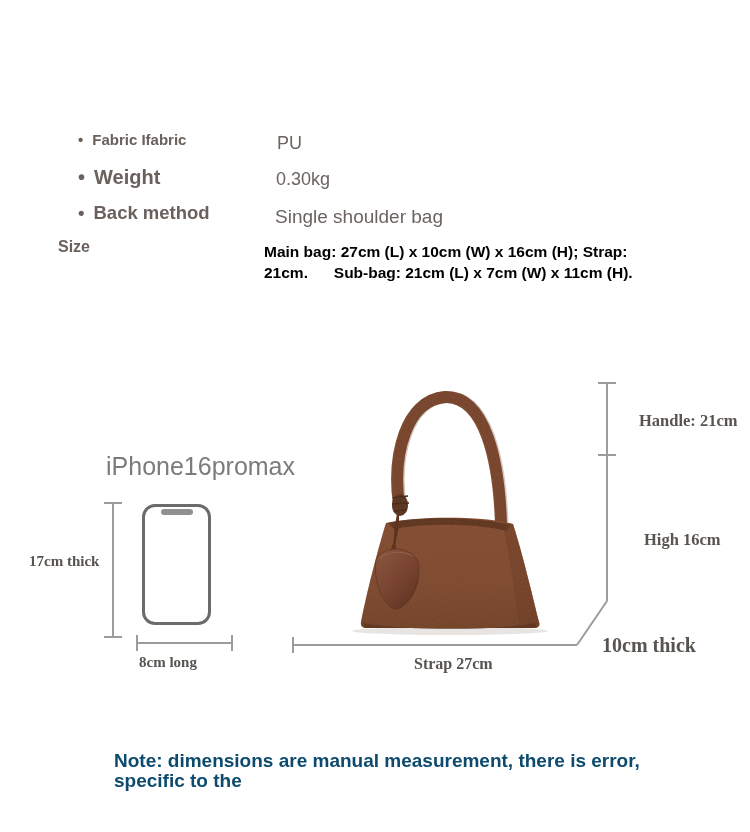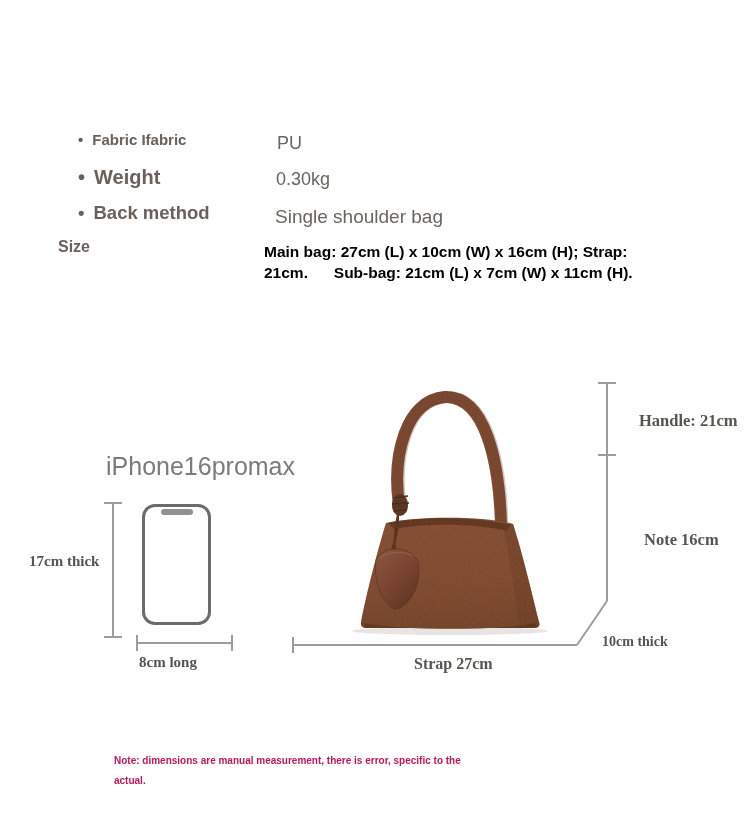--- a/index.html
+++ b/index.html
@@ -26,36 +26,36 @@
   .row3v{left:264px;top:241px;font-size:15.5px;font-weight:bold;line-height:21px;color:#000000;}
   .row3v div{white-space:pre;}
   
   .dlabel{position:absolute;font-weight:bold;color:#585450;font-family:Liberation Serif, serif;}
   .iphone-label{position:absolute;left:106px;top:442px;font-size:25px;font-weight:normal;color:#7b7b7b;margin-top:10px;}
   .lbl-17cm{left:29px;top:553px;font-size:15px;}
   .lbl-8cm{left:139px;top:654px;font-size:15px;}
   .lbl-length{left:414px;top:655px;font-size:16px;}
   .lbl-handle{left:639px;top:411px;font-size:16.5px;}
   .lbl-high{left:644px;top:530px;font-size:16.5px;}
-  .lbl-thick{left:602px;top:634px;font-size:14px;}
+  .lbl-thick{left:602px;top:634px;font-size:20px;}
   
   .phone{
     position:absolute;left:142px;top:504px;width:63px;height:115px;
     border:3.5px solid #6b6b6b;border-radius:13px;background:#ffffff;
   }
   .phone-notch{
     position:absolute;top:2px;left:50%;transform:translateX(-50%);
     width:32px;height:6px;border-radius:3px;background:#909090;
   }
   
   .svg-layer{position:absolute;left:0;top:0;width:750px;height:832px;}
   
   .note{
     position:absolute;left:114px;top:751px;width:560px;
-    font-size:10px;font-weight:bold;color:#be185d;line-height:19.5px;
+    font-size:19px;font-weight:bold;color:#0c4a6e;line-height:19.5px;
   }
 </style>
 </head>
 <body>
 
 <div class="canvas">
 
 
   <div class="spec-label row0l">
     <span class="bullet">•</span>
@@ -85,21 +85,21 @@
 
   <div class="iphone-label">iPhone16promax</div>
 
   <div class="phone">
     <div class="phone-notch"></div>
   </div>
 
   <div class="dlabel lbl-17cm">17cm thick</div>
   <div class="dlabel lbl-8cm">8cm long</div>
   <div class="dlabel lbl-handle">Handle: 21cm</div>
-  <div class="dlabel lbl-high">Note 16cm</div>
+  <div class="dlabel lbl-high">High 16cm</div>
   <div class="dlabel lbl-thick">10cm thick</div>
   <div class="dlabel lbl-length">Strap 27cm</div>
 
   <svg class="svg-layer" viewBox="0 0 750 832">
     <defs>
       <linearGradient id="bodyGrad" x1="0" y1="0" x2="0" y2="1">
         <stop offset="0%" stop-color="#804c31"></stop>
         <stop offset="55%" stop-color="#7c4930"></stop>
         <stop offset="100%" stop-color="#6f4128"></stop>
       </linearGradient>
@@ -169,16 +169,15 @@
                C 406 549, 414 554, 418 561
                C 421 578, 416 596, 403 606
                C 398 610, 393 610, 389 605
                C 378 595, 374 576, 376 560 Z" fill="url(#tagGrad)" stroke="#4f2b1a" stroke-width="1" stroke-opacity="0.5"></path>
       <path d="M 380 558 C 386 552, 402 550, 413 556" fill="none" stroke="#95624b" stroke-width="1.2" opacity="0.8"></path>
     </g>
   </svg>
 
   <div class="note">
     <div>Note: dimensions are manual measurement, there is error, specific to the</div>
-    <div>actual.</div>
   </div>
 
 </div>
 
 </body></html>

